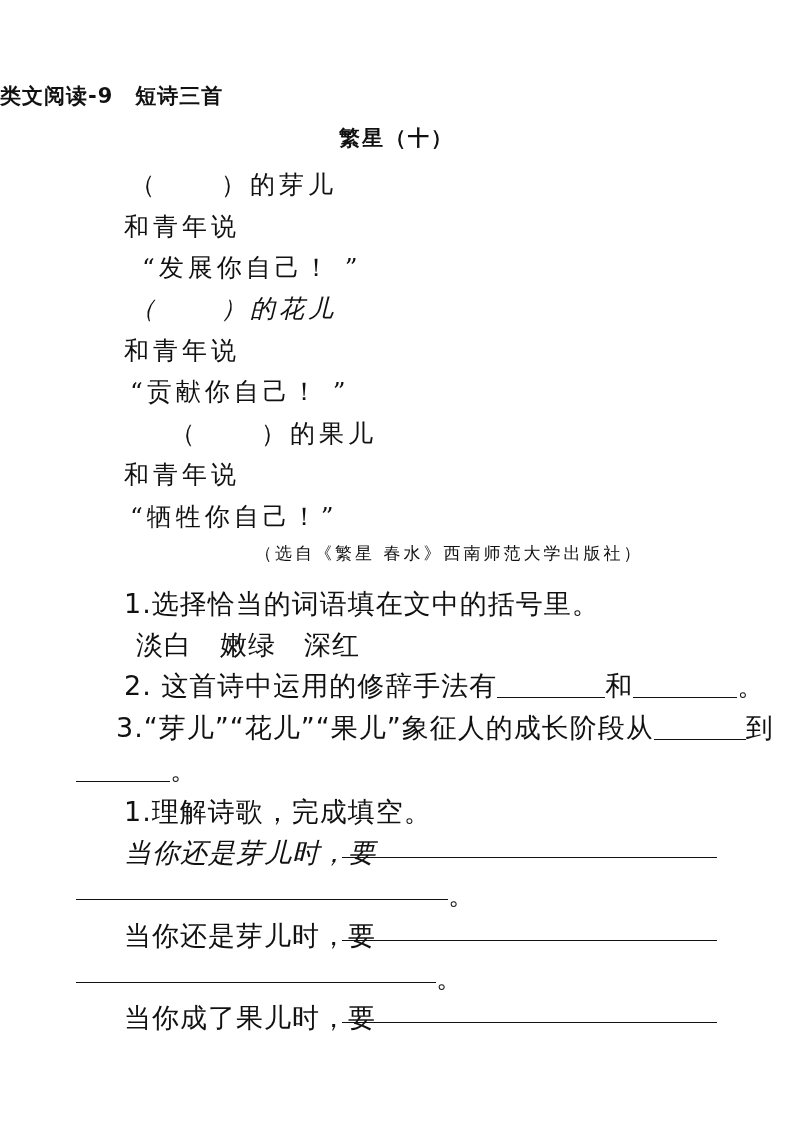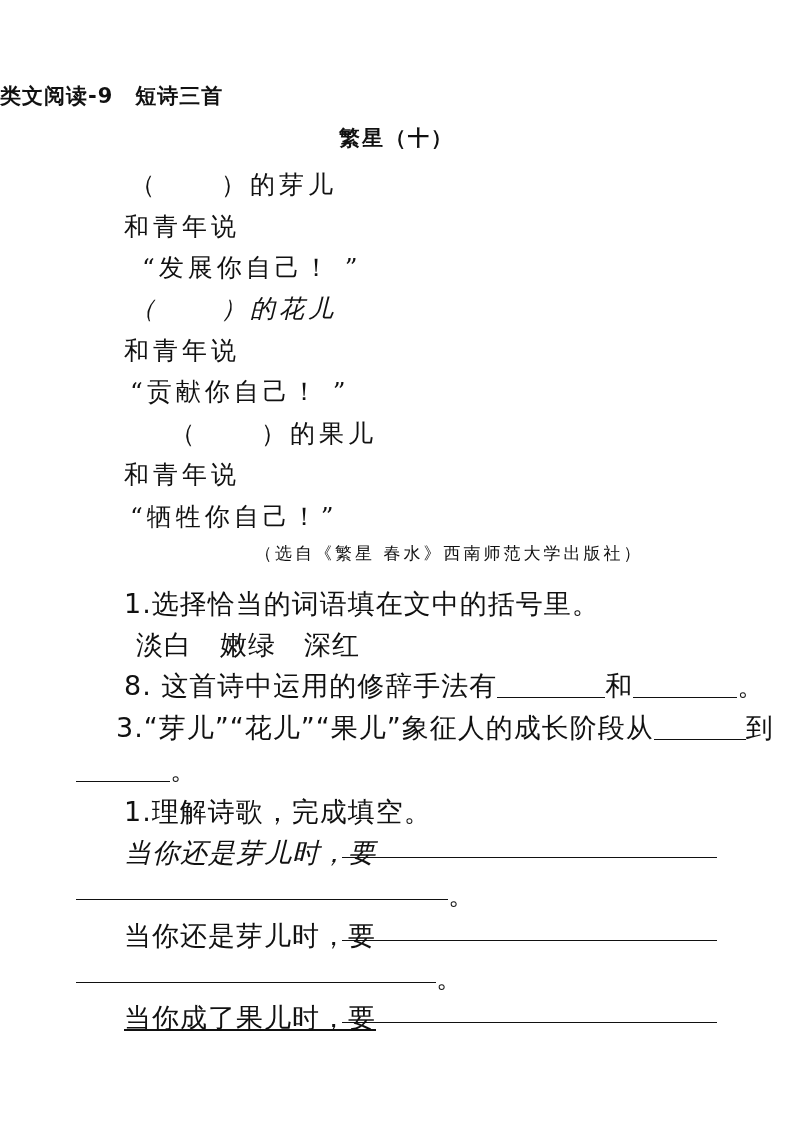--- a/index.html
+++ b/index.html
@@ -61,21 +61,21 @@
 </div>
 <div class="abs poem" style="top:458px; left:124px;">和青年说</div>
 <div class="abs poem" style="top:500px; left:130px;">“牺牲你自己！”</div>
 
 <div class="abs source" style="top:542px; left:255px;">（选自《繁星 春水》西南师范大学出版社）</div>
 
 <div class="abs q" style="top:586px; left:124px;">1.选择恰当的词语填在文中的括号里。</div>
 <div class="abs q" style="top:627px; left:124px; white-space: pre; margin-left: 12px;">淡白　嫩绿　深红</div>
 
 <div class="abs q" style="top:668px; left:124px;">
-  <span>8. 这首诗中运用的修辞手法有</span><span class="uline" style="width:108px;"></span><span>和</span><span class="uline" style="width:104px;"></span><span>。</span>
+  <span>2. 这首诗中运用的修辞手法有</span><span class="uline" style="width:108px;"></span><span>和</span><span class="uline" style="width:104px;"></span><span>。</span>
 </div>
 
 <div class="abs q" style="top:710px; left:116px;">
   <span>3.“芽儿”“花儿”“果儿”象征人的成长阶段从</span><span class="uline" style="width:92px;"></span><span>到</span>
 </div>
 <div class="abs q" style="top:752px; left:76px;">
   <span class="uline" style="width:94px;"></span><span>。</span>
 </div>
 
 <div class="abs q" style="top:794px; left:124px;">1.理解诗歌，完成填空。</div>
@@ -83,14 +83,14 @@
 <div class="abs q" style="top:835px; left:124px;font-style:italic;">当你还是芽儿时，要</div>
 <div class="line" style="top:857px; left:342px; width:375px;"></div>
 <div class="line" style="top:899px; left:76px; width:372px;"></div>
 <div class="abs q" style="top:877px; left:448px;">。</div>
 
 <div class="abs q" style="top:918px; left:124px;">当你还是芽儿时，要</div>
 <div class="line" style="top:940px; left:342px; width:375px;"></div>
 <div class="line" style="top:982px; left:76px; width:360px;"></div>
 <div class="abs q" style="top:960px; left:436px;">。</div>
 
-<div class="abs q" style="top:1000px; left:124px;text-decoration:underline;">当你成了果儿时，要</div>
+<div class="abs q" style="top:1000px; left:124px;">当你成了果儿时，要</div>
 <div class="line" style="top:1022px; left:342px; width:375px;"></div>
 
 </body></html>

